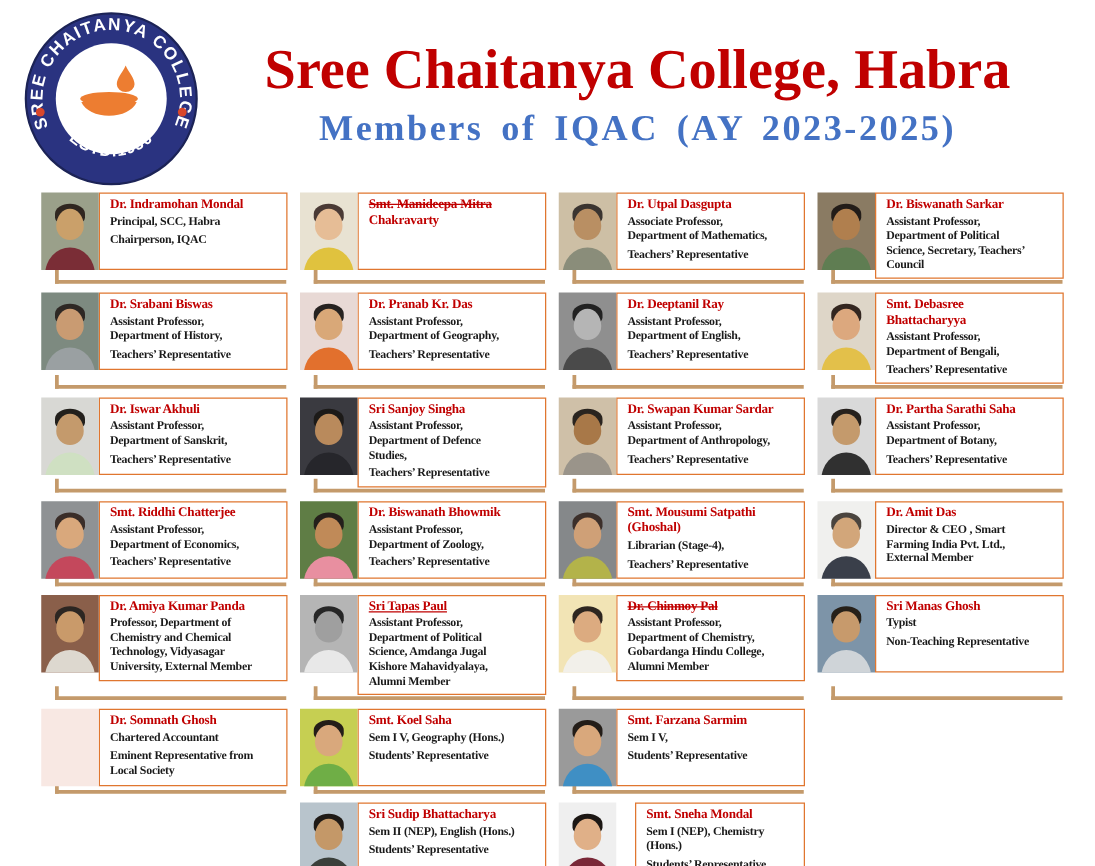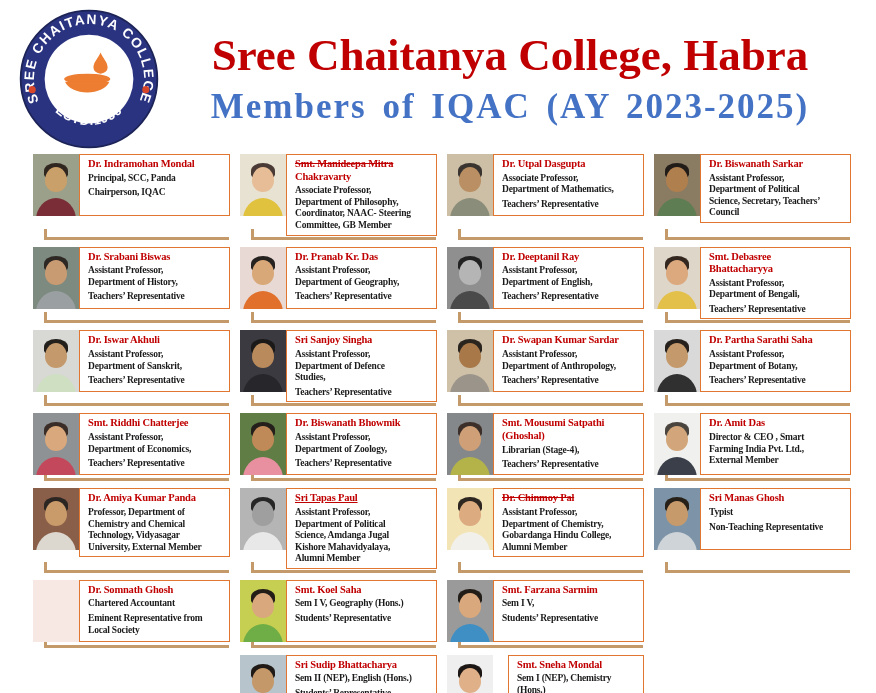--- a/index.html
+++ b/index.html
@@ -10,21 +10,21 @@
   *{box-sizing:border-box;margin:0;padding:0}
   html,body{width:876px;height:693px;overflow:hidden;background:#ffffff;
     font-family:"Liberation Serif","DejaVu Serif",serif;}
   .page{width:876px;height:693px;position:relative;background:#fff}
 
   
   .header{display:flex;align-items:flex-start;height:150px;padding:8px 10px 0 18px}
   .logo-wrap{flex:0 0 146px}
   .titles{flex:1;text-align:center;padding-top:24px;padding-right:10px}
   .title{font-size:45px;font-weight:bold;color:var(--title-red);line-height:1.05}
-  .subtitle{font-size:35px;font-weight:bold;color:var(--subtitle-blue);
+  .subtitle{font-size:29px;font-weight:bold;color:var(--subtitle-blue);
     letter-spacing:2px;word-spacing:5px;margin-top:8px}
 
   
   .grid{display:grid;grid-template-columns:repeat(4,197px);column-gap:10px;
     row-gap:11px;padding:4px 0 0 33px;grid-auto-rows:minmax(64px,auto)}
 
   
   .card{position:relative;display:flex;align-items:flex-start}
   .photo{flex:0 0 46px;width:46px;height:62px;background:var(--pbg,#ccc);
     position:relative;overflow:hidden;z-index:2}
@@ -88,39 +88,36 @@
   <main class="grid" id="members-grid">
     <section class="card">
       <div class="photo" style="--pbg: #9aa08a; --pcloth: #7a2d36; --pskin: #caa06a; --phair: #2f2620;">
         <div class="ph-hair"></div>
         <div class="ph-head"></div>
         <div class="ph-body"></div>
       </div>
       <div class="tbox">
         <div class="mname"><span>Dr. Indramohan Mondal</span></div>
         <div class="mlines">
-            <p>Principal, SCC,  Panda</p>
+            <p>Principal, SCC,  Habra</p>
             <p>Chairperson,  IQAC</p>
           </div>
       </div>
       <div class="lshadow"></div>
     </section>
 
 
     <section class="card">
       <div class="photo" style="--pbg: #e8e2d2; --pcloth: #e0c23e; --pskin: #e6bd96; --phair: #4a3a35;">
         <div class="ph-hair"></div>
         <div class="ph-head"></div>
         <div class="ph-body"></div>
       </div>
       <div class="tbox">
         <div class="mname"><span class="struck">Smt. Manideepa Mitra</span><span> Chakravarty</span></div>
-        <div class="mlines">
-            <p>Associate Professor, Department of Philosophy,  Coordinator, NAAC- Steering Committee,  GB Member</p>
-          </div>
       </div>
       <div class="lshadow"></div>
     </section>
 
     <section class="card">
       <div class="photo" style="--pbg: #cdbfa5; --pcloth: #8a8d7a; --pskin: #b98f63; --phair: #3a3430;">
         <div class="ph-hair"></div>
         <div class="ph-head"></div>
         <div class="ph-body"></div>
       </div>

